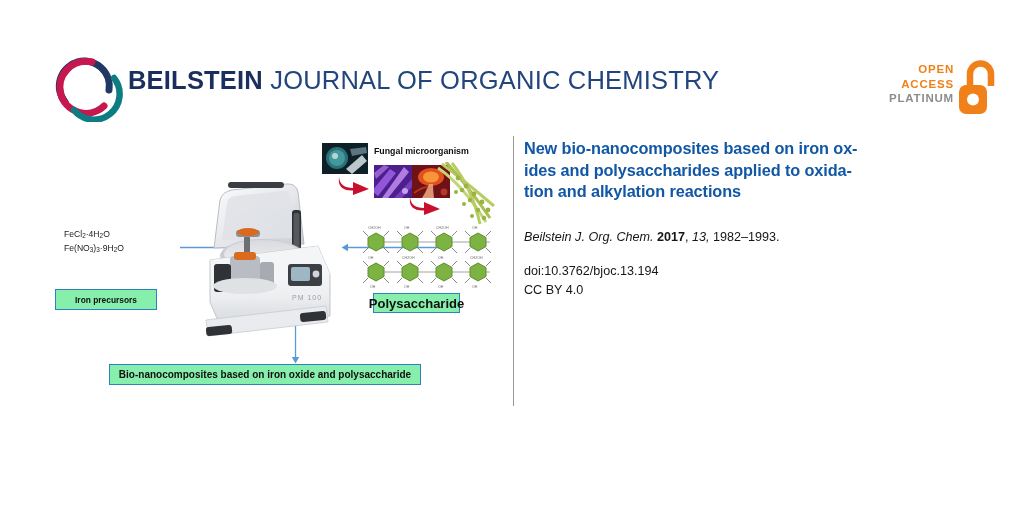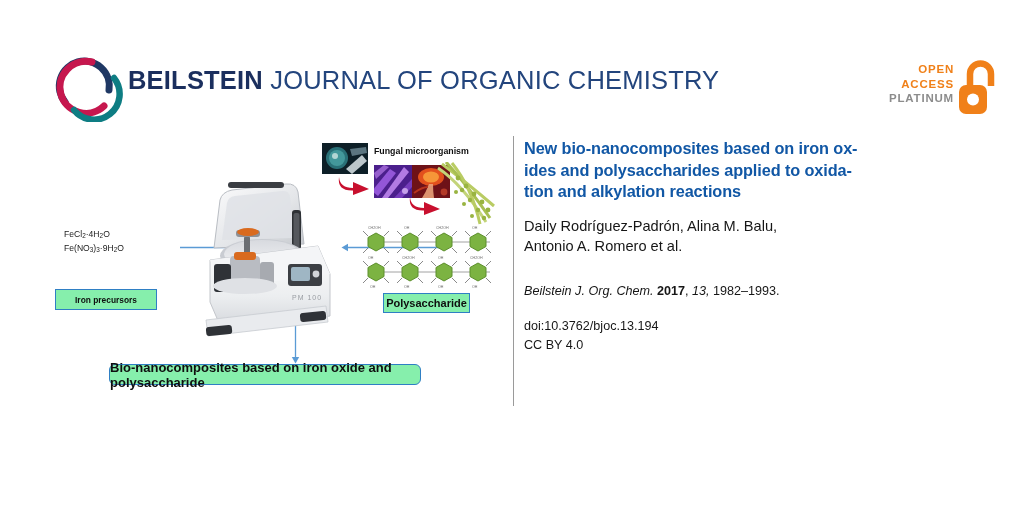--- a/index.html
+++ b/index.html
@@ -146,29 +146,28 @@
     font-weight: bold;
     color: #0f0f0f;
     box-sizing: border-box;
   }
   .label-iron {
     left: 15px; top: 157px;
     width: 102px; height: 21px;
     font-size: 8.4px;
   }
   .label-poly {
-    left: 343px; top: 161px;
+    left: 333px; top: 161px;
     width: 87px; height: 20px;
-    font-size: 11px;
+    font-size: 13px;
   }
   .label-bottom {
     left: 69px; top: 232px;
     width: 312px; height: 21px;
-    font-size: 13px;
-    border-radius: 6px;
+    font-size: 10px;
   }
 
   
   .arrow-left-in, .arrow-right-in {
     position: absolute;
     top: 106px;
     height: 9px;
   }
   .arrow-left-in { left: 140px; width: 56px; }
   .arrow-right-in { left: 301px; width: 108px; }
@@ -275,24 +274,20 @@
   <div class="divider"></div>
 
   <div class="article">
 
     <div class="article-title">
       <span>New bio-nanocomposites based on iron ox-</span><br>
       <span>ides and polysaccharides applied to oxida-</span><br>
       <span>tion and alkylation reactions</span>
     </div>
 
-    <div class="article-authors">
-      <span>Daily Rodríguez-Padrón, Alina M. Balu,</span><br>
-      <span>Antonio A. Romero et al.</span>
-    </div>
 
     <div class="article-citation">
       <span class="cit-journal">Beilstein J. Org. Chem.</span>
       <span class="cit-year">2017</span><span>,</span>
       <span class="cit-vol">13,</span>
       <span>1982–1993.</span>
     </div>
 
     <div class="article-doi">
       <div>doi:10.3762/bjoc.13.194</div>

